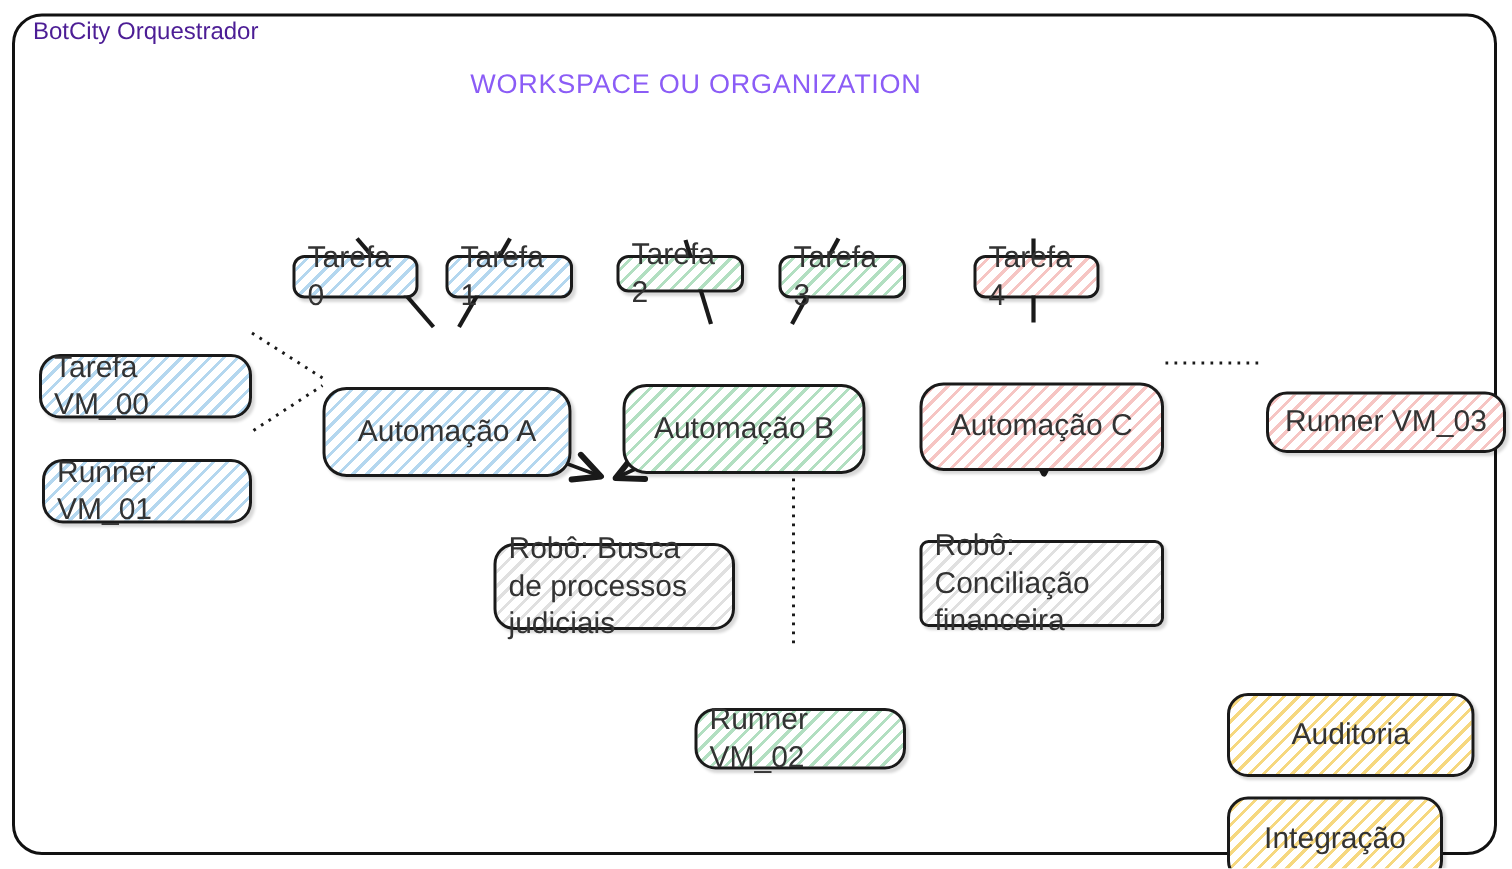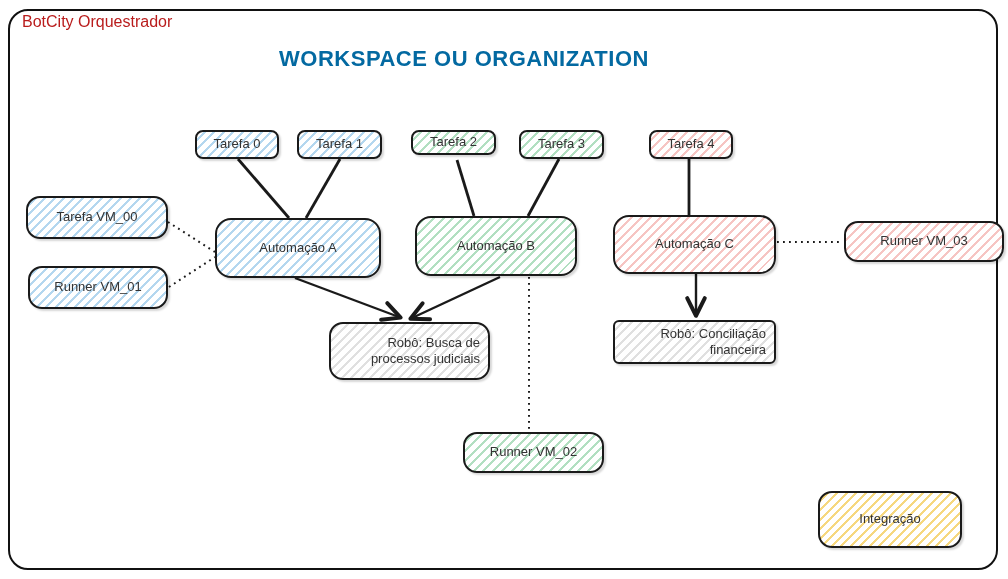--- a/index.html
+++ b/index.html
@@ -5,37 +5,37 @@
   html,body{margin:0;padding:0;background:#ffffff;}
   body{font-family:"Liberation Sans", sans-serif; color:#333333;}
   .stage{position:relative;width:1008px;height:579px;background:#ffffff;overflow:hidden;}
 
   .frame{
     position:absolute;left:8px;top:9px;width:990px;height:561px;
     border:2.5px solid #111111;border-radius:20px;background:transparent;
     box-sizing:border-box;
   }
   .app-label{
-    position:absolute;left:22px;top:13px;font-size:16px;color:#b91c1c;white-space:nowrap;
+    position:absolute;left:22px;top:13px;font-size:16px;color:#4c1d95;white-space:nowrap;
   }
   .diagram-title{
     position:absolute;left:214px;top:46px;width:500px;text-align:center;
-    font-size:22px;color:#0369a1;letter-spacing:0.5px;white-space:nowrap;font-weight:bold;
+    font-size:18px;color:#8b5cf6;letter-spacing:0.5px;white-space:nowrap;
   }
 
   svg.edges{position:absolute;left:0;top:0;pointer-events:none;}
 
   .node{
     position:absolute;box-sizing:border-box;
     border:2.2px solid #1a1a1a;
     display:flex;align-items:center;justify-content:center;
-    text-align:right;font-size:13px;color:#333333;line-height:1.25;
+    text-align:left;font-size:20px;color:#333333;line-height:1.25;
     box-shadow:2px 2px 2px rgba(0,0,0,0.16);
     background:repeating-linear-gradient(135deg,#ffffff 0px,#ffffff 4.6px,var(--hc) 4.6px,var(--hc) 6.7px);
-    padding:0 8px;white-space:pre-line;
+    padding:0 8px;white-space:pre-line;margin-top:40px;
   }
   .c-blue  {--hc:#b4d7ef;}
   .c-green {--hc:#b2dfc1;}
   .c-red   {--hc:#f6c5c3;}
   .c-yellow{--hc:#f6d87f;}
   .c-gray  {--hc:#e0e0e0;}
 </style>
 </head>
 <body>
 
@@ -77,17 +77,18 @@
   <div class="node c-blue" style="left:26px;top:196px;width:142px;height:43px;border-radius:14px">Tarefa VM_00</div>
   <div class="node c-blue" style="left:28px;top:266px;width:140px;height:43px;border-radius:14px">Runner VM_01</div>
   <div class="node c-red" style="left:844px;top:221px;width:160px;height:41px;border-radius:14px">Runner VM_03</div>
   <div class="node c-green" style="left:463px;top:432px;width:141px;height:41px;border-radius:14px">Runner VM_02</div>
 
   <div class="node c-blue" style="left:215px;top:218px;width:166px;height:60px;border-radius:16px">Automação A</div>
   <div class="node c-green" style="left:415px;top:216px;width:162px;height:60px;border-radius:16px">Automação B</div>
   <div class="node c-red" style="left:613px;top:215px;width:163px;height:59px;border-radius:16px">Automação C</div>
 
   <div class="node c-gray" style="left:329px;top:322px;width:161px;height:58px;border-radius:14px">Robô: Busca de processos judiciais</div>
-  <div class="node c-gray" style="left:613px;top:320px;width:163px;height:44px;border-radius:6px">Robô: Conciliação financeira</div>
+  <div class="node c-gray" style="left:613px;top:320px;width:163px;height:58px;border-radius:6px">Robô: Conciliação financeira</div>
 
+  <div class="node c-yellow" style="left:818px;top:422px;width:165px;height:56px;border-radius:14px">Auditoria</div>
   <div class="node c-yellow" style="left:818px;top:491px;width:144px;height:57px;border-radius:14px">Integração</div>
 
 </div>
 
 </body></html>

